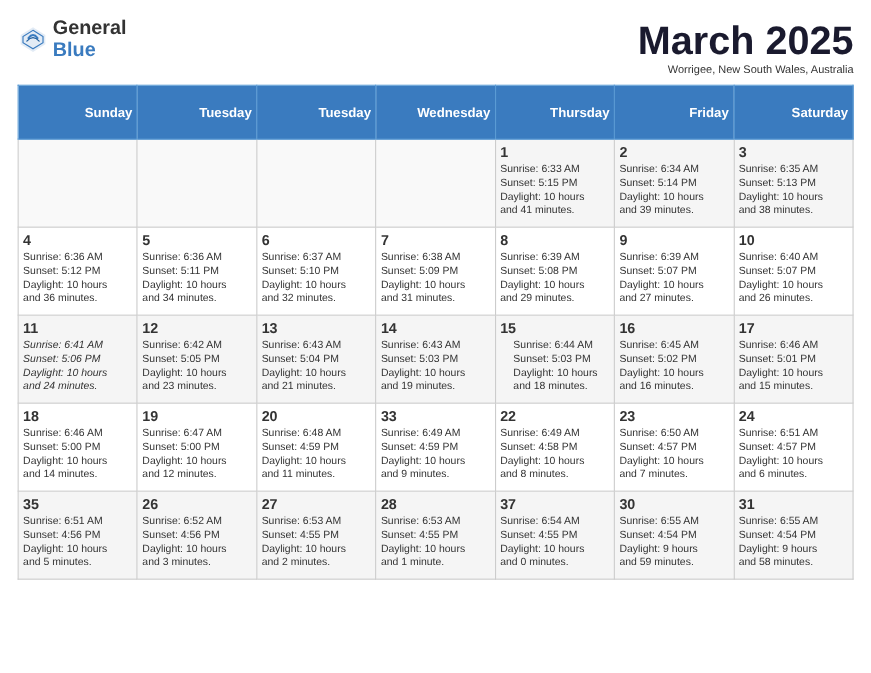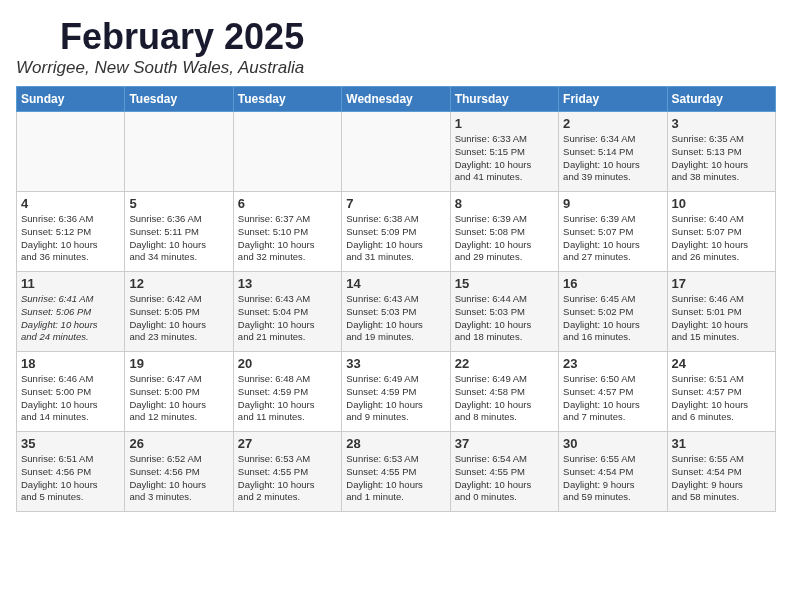--- a/index.html
+++ b/index.html
@@ -42,36 +42,35 @@
     }
     .title-block {
       text-align: right;
     }
     .month-title {
       font-size: 36px;
       font-weight: bold;
       color: #1a1a2e;
     }
     .location {
-      font-size: 17px;
-      color: #333;
-      font-style: italic;
+      font-size: 10px;
+      color: #333;
     }
     table {
       width: 100%;
       border-collapse: collapse;
       table-layout: fixed;
     }
     thead tr th {
       background-color: #3a7bbf;
       color: #fff;
       font-size: 12px;
       font-weight: bold;
-      padding: 5px 4px;
-      text-align: left;
+      padding: 17px 4px;
+      text-align: right;
       border: 1px solid #5a9bd4;
     }
     tbody tr td {
       vertical-align: top;
       font-size: 10px;
       color: #333;
       border: 1px solid #ccc;
       padding: 4px 4px;
       height: 80px;
       background: #fff;
@@ -95,22 +94,34 @@
       color: #333;
     }
     .empty-cell {
       background: #f9f9f9 !important;
     }
   </style>
 </head>
 <body>
 
 <div class="header">
+  <div class="logo">
+    <svg class="logo-icon" viewBox="0 0 40 40">
+      <polygon points="20,4 36,14 36,26 20,36 4,26 4,14" fill="#3a7bbf" opacity="0.15"></polygon>
+      <polygon points="20,8 33,16 33,24 20,32 7,24 7,16" fill="none" stroke="#3a7bbf" stroke-width="1.5"></polygon>
+      <path d="M14 18 Q20 10 26 18" fill="none" stroke="#3a7bbf" stroke-width="2.5" stroke-linecap="round"></path>
+      <path d="M12 22 Q20 13 28 22" fill="none" stroke="#1a5a9a" stroke-width="1.5" stroke-linecap="round"></path>
+    </svg>
+    <div class="logo-text">
+      <span class="logo-general">General</span>
+      <span class="logo-blue">Blue</span>
+    </div>
+  </div>
   <div class="title-block">
-    <div class="month-title">February 2025</div>
+    <div class="month-title">March 2025</div>
     <div class="location">Worrigee, New South Wales, Australia</div>
   </div>
 </div>
 
 <table>
   <thead>
     <tr>
     <th>Sunday</th>
         <th>Tuesday</th>
         <th>Tuesday</th>
@@ -223,21 +234,21 @@
         </td>
         <td>
           <span class="day-num">14</span>
           <div class="cell-content" style="white-space: pre-line;">Sunrise: 6:43 AM
 Sunset: 5:03 PM
 Daylight: 10 hours
 and 19 minutes.</div>
         </td>
         <td>
           <span class="day-num">15</span>
-          <div class="cell-content" style="white-space: pre-line;">Sunrise: 6:44 AM
+          <div class="cell-content" style="white-space: pre-line; margin-left: 12px;">Sunrise: 6:44 AM
 Sunset: 5:03 PM
 Daylight: 10 hours
 and 18 minutes.</div>
         </td>
         <td>
           <span class="day-num">16</span>
           <div class="cell-content" style="white-space: pre-line;">Sunrise: 6:45 AM
 Sunset: 5:02 PM
 Daylight: 10 hours
 and 16 minutes.</div>

